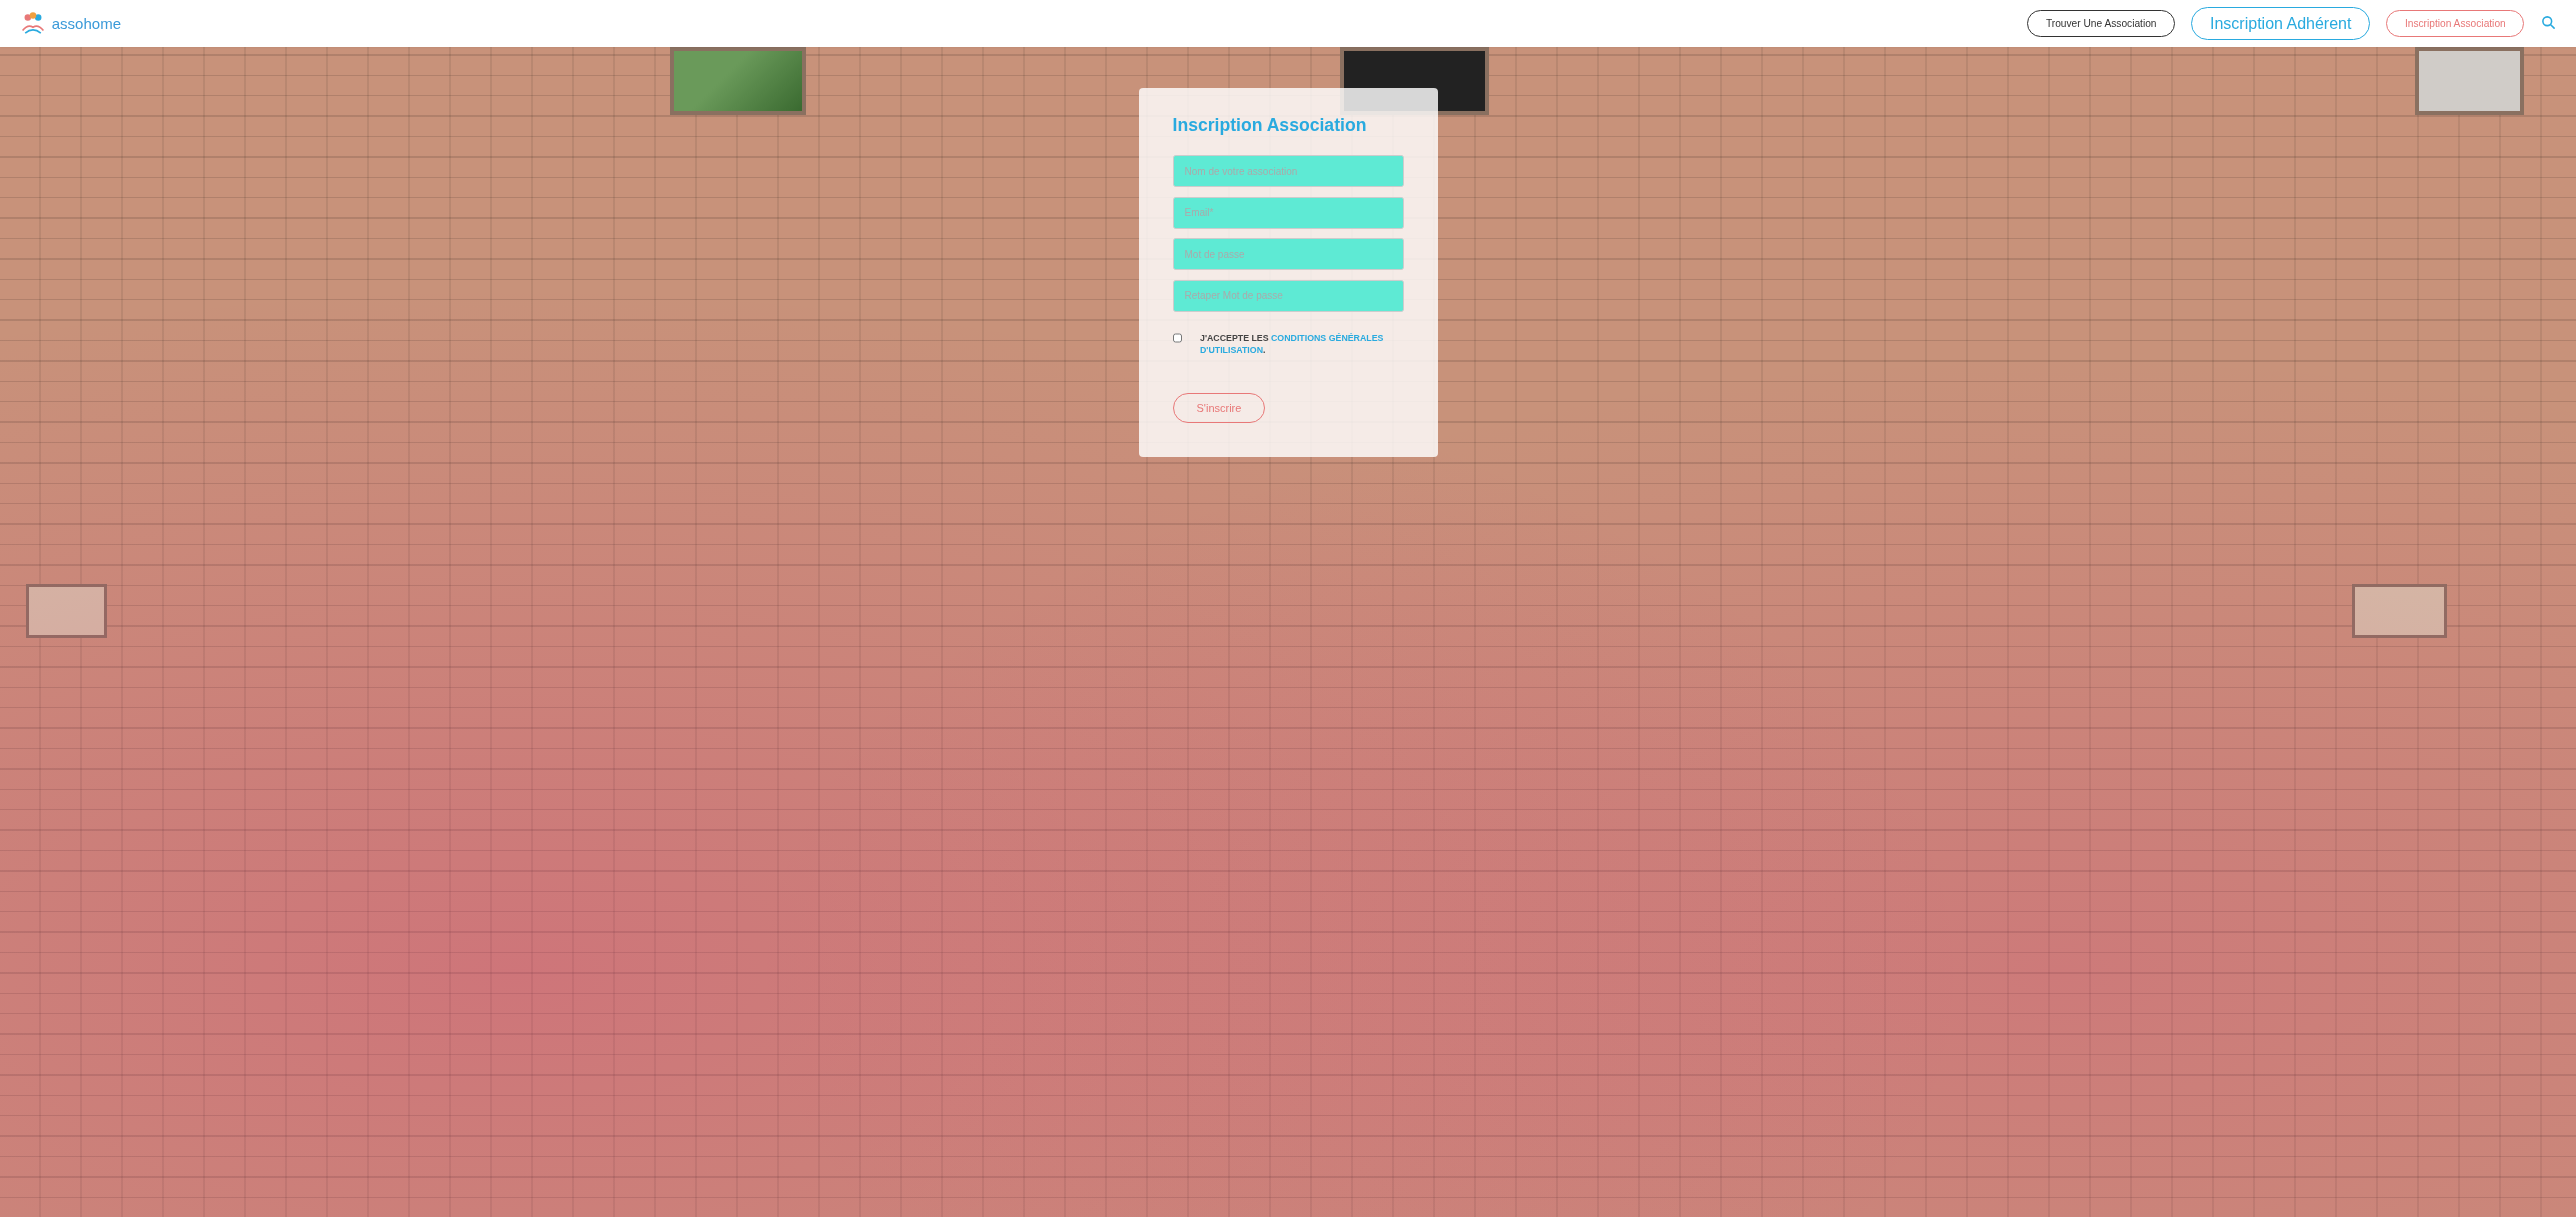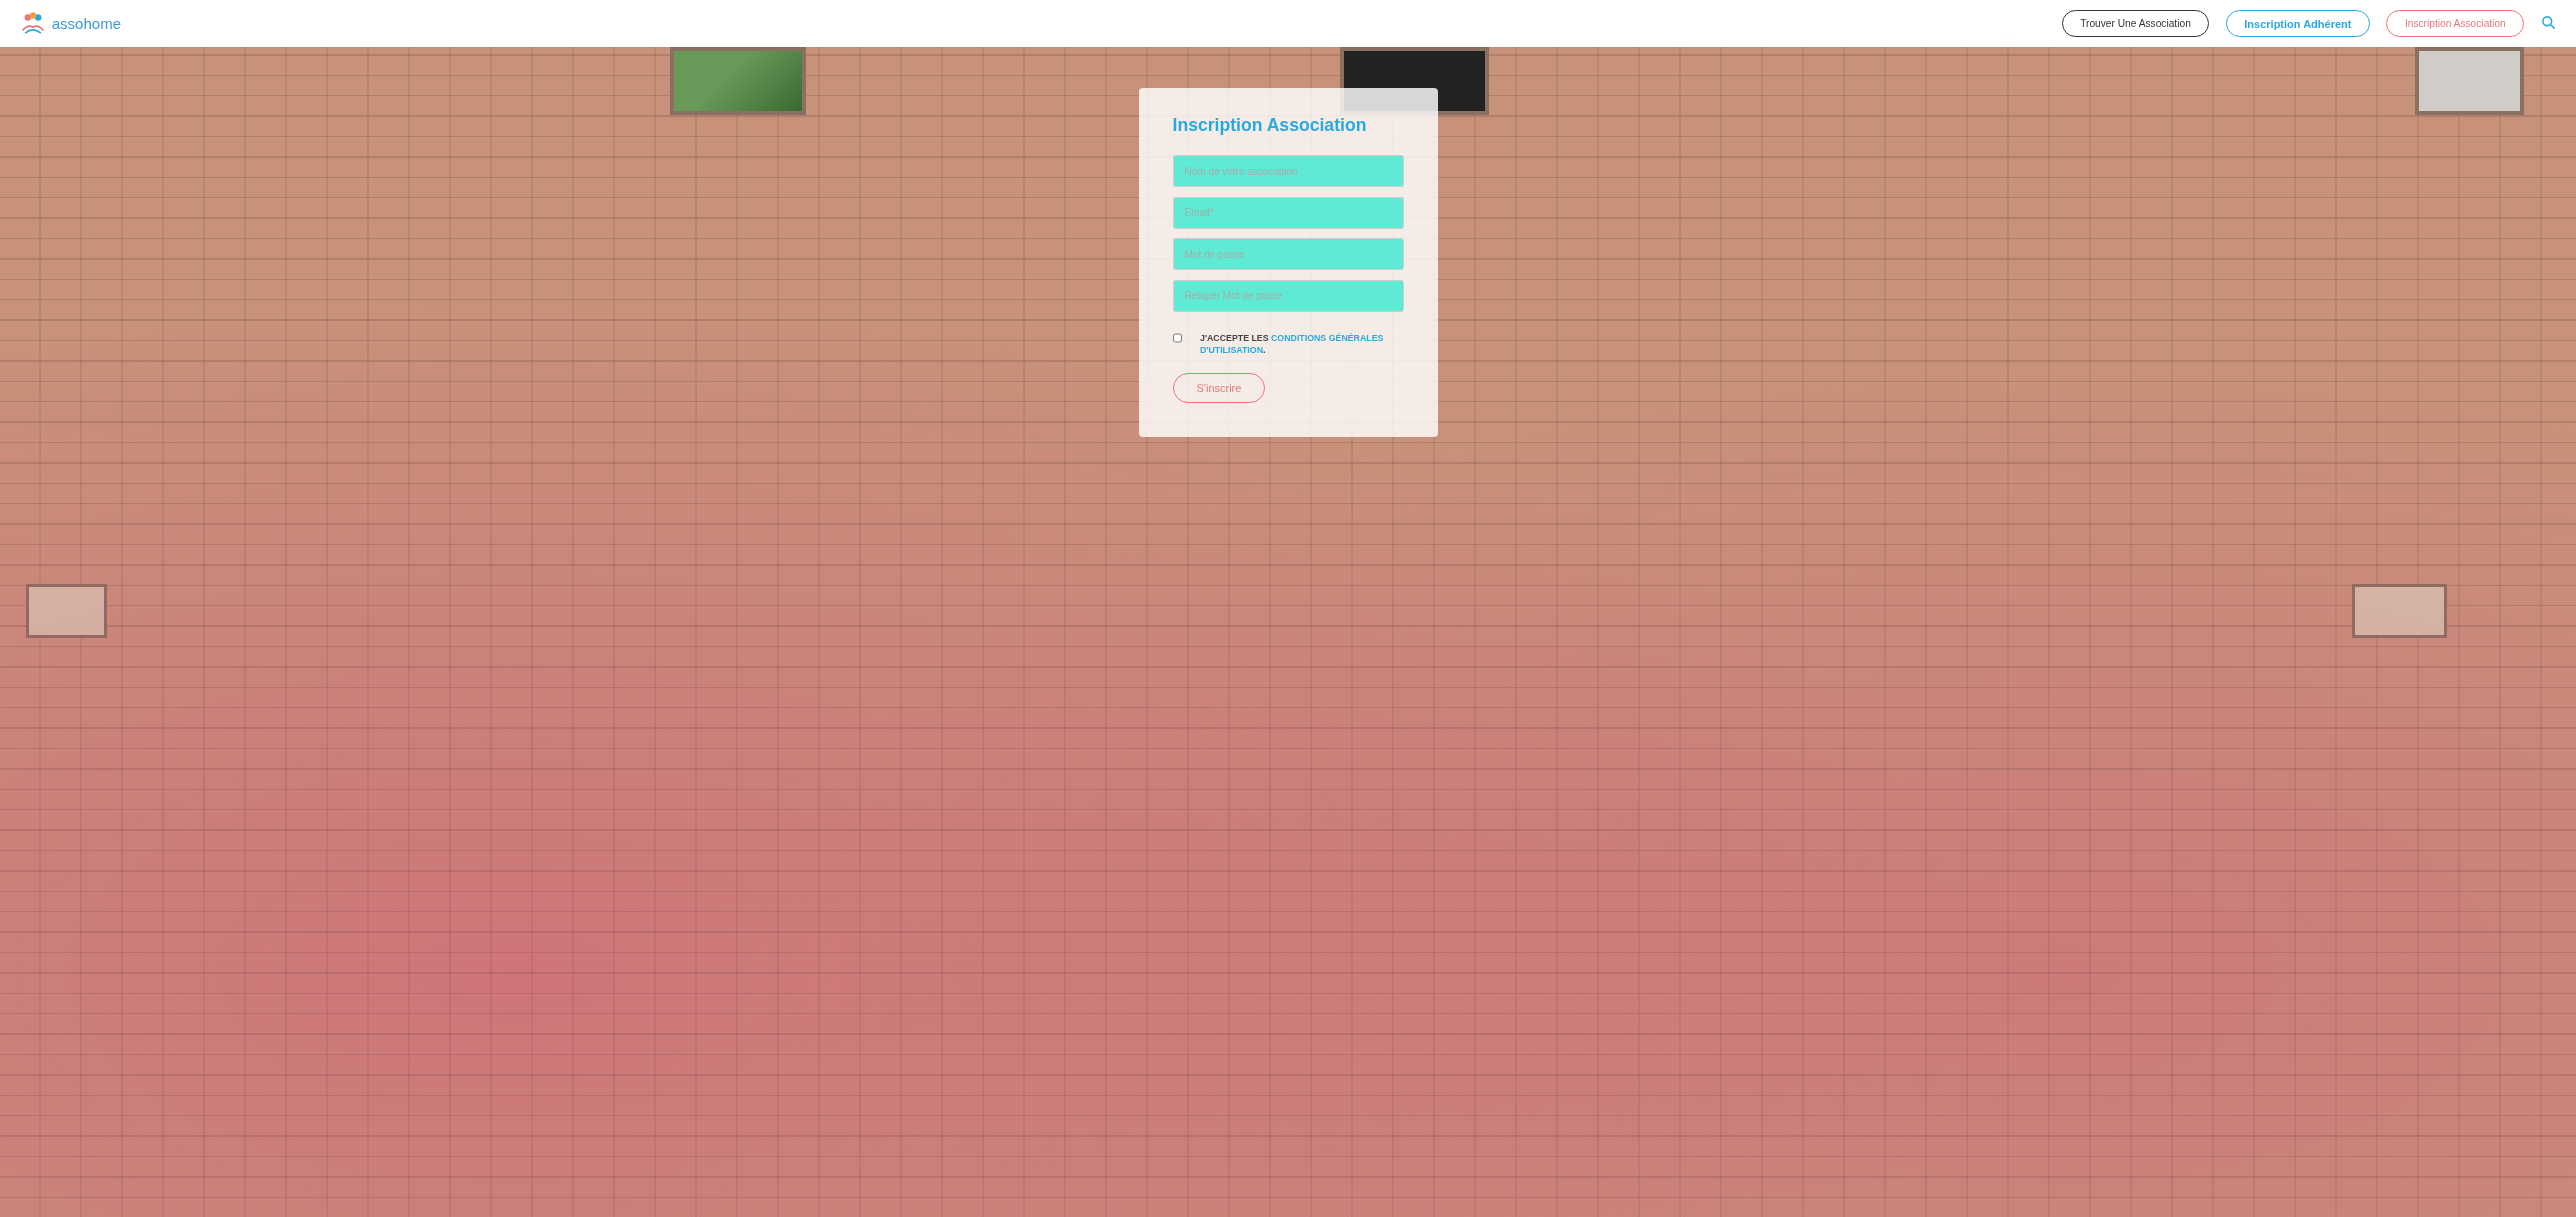--- a/index.html
+++ b/index.html
@@ -61,23 +61,23 @@
       cursor: pointer;
       font-weight: 500;
     }
 
     .btn-adherent {
       border: 1.4px solid #29aadf;
       border-radius: 20.4px;
       padding: 6.8px 17.6px;
       background: transparent;
       color: #29aadf;
-      font-size: 11px;
-      cursor: pointer;
-      font-weight: 700;
+      font-size: 16px;
+      cursor: pointer;
+      font-weight: 400;
     }
 
     .btn-association {
       border: 1.4px solid #e87878;
       border-radius: 20.4px;
       padding: 6.8px 17.6px;
       background: transparent;
       color: #e87878;
       font-size: 10.2px;
       cursor: pointer;
@@ -260,20 +260,21 @@
 
     .btn-inscrire {
       border: 1.4px solid #e87878;
       border-radius: 20.4px;
       padding: 8.1px 23px;
       background: transparent;
       color: #e87878;
       font-size: 11px;
       cursor: pointer;
       font-weight: 500;
+      margin-top: 20px;
     }
   </style>
 </head>
 <body>
 
 <div class="bg-area">
   <div class="brick-bg">
     <div class="window-top-left"></div>
     <div class="window-top-center"></div>
     <div class="window-top-right"></div>

